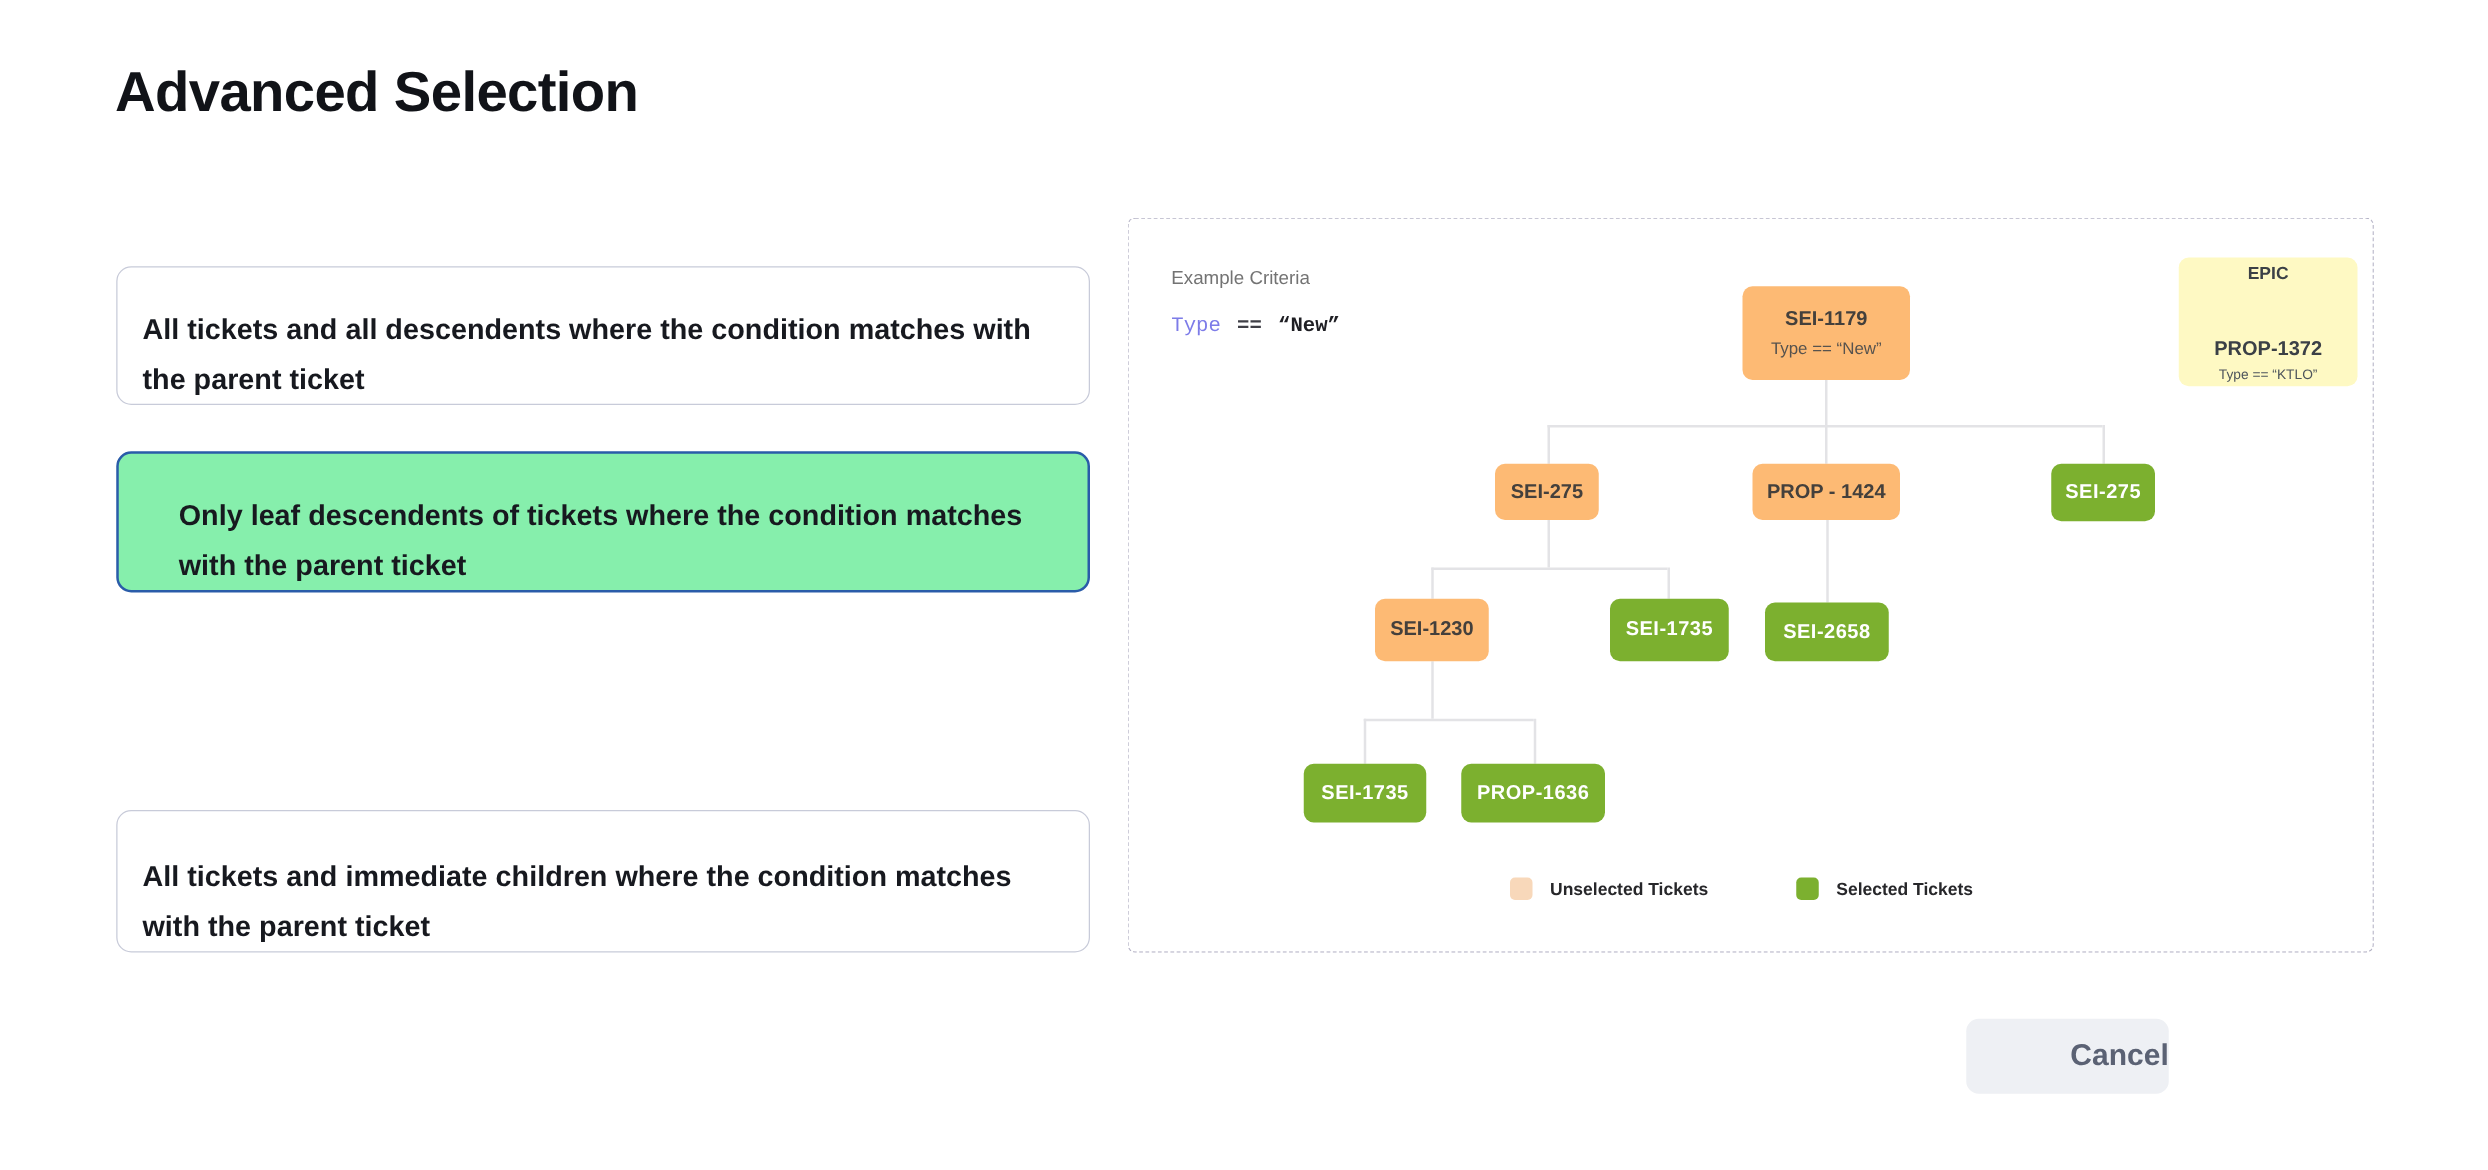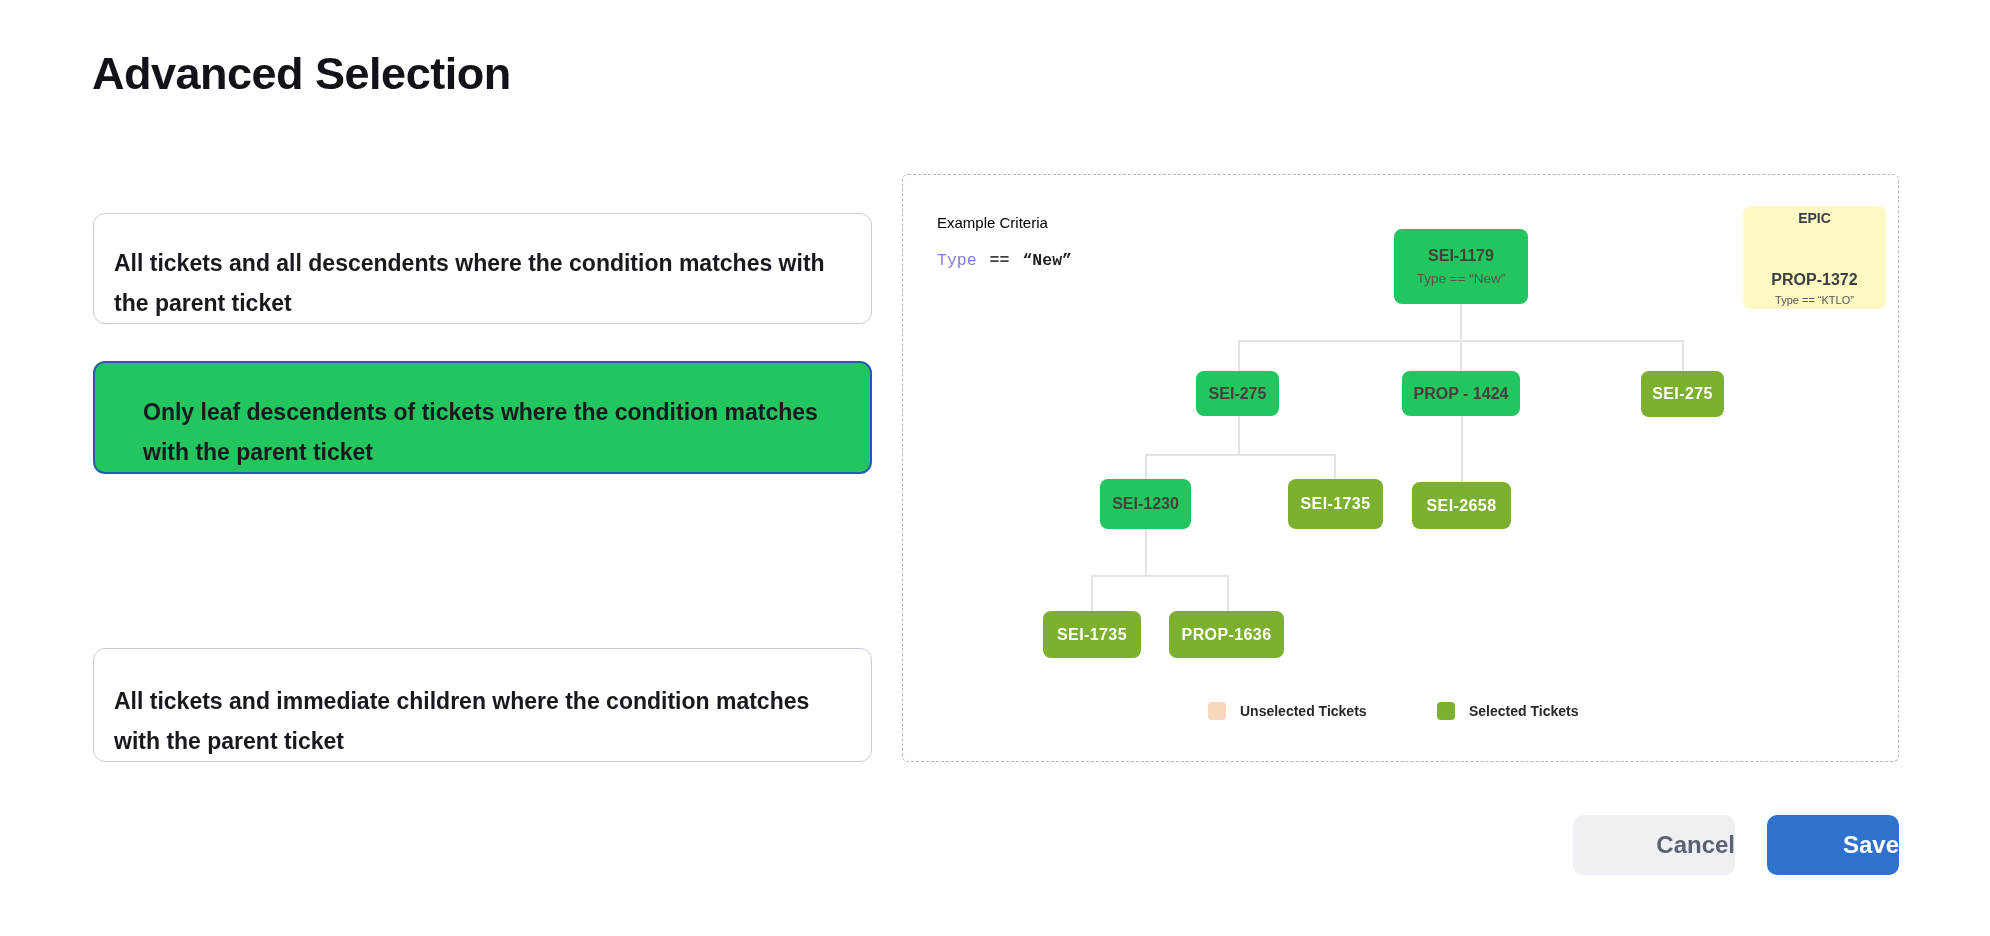--- a/index.html
+++ b/index.html
@@ -7,39 +7,39 @@
               font-family:"Liberation Sans", sans-serif; }
   .screen { position:relative; width:1990px; height:656px; background:#fff; }
 
   .page-title { position:absolute; left:92px; top:48px; font-size:45px; font-weight:800;
                 color:#111318; letter-spacing:-0.5px; }
 
   
   .card { position:absolute; left:93px; width:779px; display:flex; align-items:flex-end;
           padding:0 20px; background:#ffffff; border:1.5px solid #c8cbd9; border-radius:12px;
           font-size:23px; line-height:40px; font-weight:600; color:#17191f; cursor:pointer; }
-  .card.selected { border:2.5px solid #2a5ca9; background:#22c55e;padding-left:48px; }
+  .card.selected { border:2.5px solid #2a5ca9; background:#86efac;padding-left:48px; }
   .card.c1 { top:213px; height:111px; }
   .card.c2 { top:361px; height:113px; }
   .card.c3 { top:511px; height:70px; }
   .card.c4 { top:648px; height:114px; }
 
   
   .panel { position:absolute; left:902px; top:174px; width:997px; height:588px;
            border:1.5px dashed #b5b3c6; border-radius:6px; background:#fff; }
-  .ex-heading { position:absolute; left:34px; top:39px; font-size:15px; color:#000000; }
+  .ex-heading { position:absolute; left:34px; top:39px; font-size:15px; color:#737373; }
   .criteria { position:absolute; left:34px; top:76px;
               font-family:"Liberation Mono","DejaVu Sans Mono",monospace; font-size:16.5px; }
   .c-field { color:#7d7ce8; }
   .c-op { color:#3f3f46; font-weight:700; margin-left:13px; }
   .c-val { color:#1f1f24; font-weight:700; margin-left:13px; }
 
   .node { position:absolute; display:flex; flex-direction:column; align-items:center;
           justify-content:center; border-radius:8px; font-size:16px; font-weight:700; }
-  .node.peach { background:#22c55e; color:#44403c; }
+  .node.peach { background:#fdba74; color:#44403c; }
   .node.green { background:#7cb02f; color:#ffffff; letter-spacing:0.4px; }
   .n-crit { font-size:13.5px; font-weight:400; color:#57534e; letter-spacing:0;
             margin-top:6px; }
 
   .epic-card { position:absolute; left:840px; top:31px; width:143px; height:103px;
                background:#fef9c3; border-radius:8px; display:flex; flex-direction:column;
                align-items:center; justify-content:center; gap:5px; }
   .epic-l1 { font-size:14px; font-weight:700; color:#3b4046; }
   .epic-l2 { font-size:16px; font-weight:700; color:#3b4046;margin-top:40px; }
   .epic-l3 { font-size:11px; color:#4e555c; }
@@ -147,15 +147,14 @@
       <span class="legend-label">Unselected Tickets</span>
     </div>
     <div class="legend-group lg2">
       <span class="swatch green-bg"></span>
       <span class="legend-label">Selected Tickets</span>
     </div>
 
   </div>
 
   <button class="btn cancel">Cancel</button>
-  <button class="btn save">Save</button>
 
 </div>
 
 </body></html>

